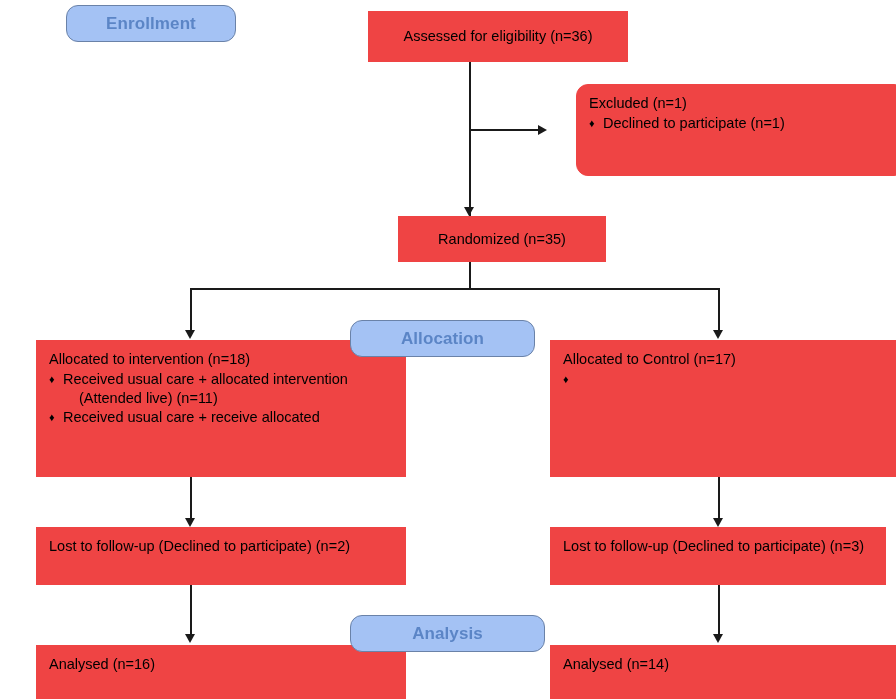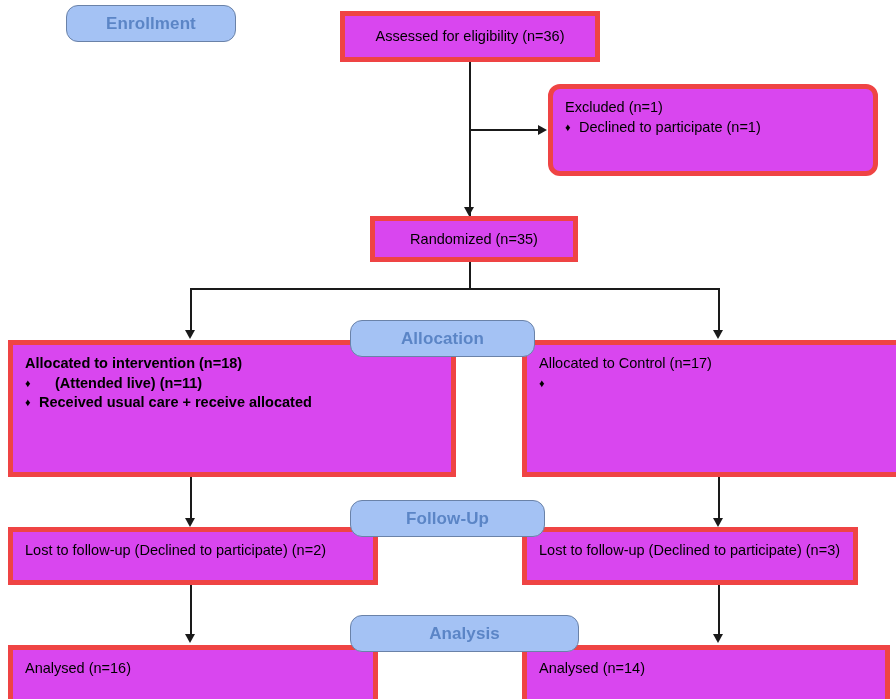--- a/index.html
+++ b/index.html
@@ -16,27 +16,28 @@
     width: 896px;
     height: 699px;
     background: #ffffff;
     overflow: hidden;
   }
 
   
   .node {
     position: absolute;
     box-sizing: border-box;
-    background: #d946ef;
-    border: 5px solid #ef4444;
+    background: #ef4444;
+    border: 1px solid #ef4444;
     font-size: 14.5px;
     line-height: 19px;
     color: #000000;
     padding: 9px 12px 6px 12px;
     z-index: 3;
+    margin-left: 28px;
   }
   .node.center {
     display: flex;
     align-items: center;
     justify-content: center;
     padding: 0;
     text-align: center;
   }
   .node .title {
     display: block;
@@ -145,25 +146,26 @@
   <div class="hline" style="left:190px; top:288px; width:529px;"></div>
   <div class="vline" style="left:190px; top:288px; height:43px;"></div>
   <div class="vline" style="left:718px; top:288px; height:43px;"></div>
   <div class="arrow-down" style="left:185px; top:330px;"></div>
   <div class="arrow-down" style="left:713px; top:330px;"></div>
 
   <div class="pill" style="left:350px; top:320px; width:185px; height:37px;">
     <span>Allocation</span>
   </div>
 
-  <div class="node" style="left:8px; top:340px; width:448px; height:137px;font-weight:bold;">
+  <div class="node" style="left:8px; top:340px; width:370px; height:137px;">
     <span class="title">Allocated to intervention (n=18)</span>
     <ul>
       <li>
         <span class="bullet">♦</span>
+        <span>Received usual care + allocated intervention</span>
         <span class="cont">(Attended live) (n=11)</span>
       </li>
       <li>
         <span class="bullet">♦</span>
         <span>Received usual care + receive allocated</span>
       </li>
     </ul>
   </div>
 
   <div class="node" style="left:522px; top:340px; width:396px; height:137px;">
@@ -173,38 +175,35 @@
         <span class="bullet">♦</span>
       </li>
     </ul>
   </div>
 
   <div class="vline" style="left:190px; top:477px; height:42px;"></div>
   <div class="arrow-down" style="left:185px; top:518px;"></div>
   <div class="vline" style="left:718px; top:477px; height:42px;"></div>
   <div class="arrow-down" style="left:713px; top:518px;"></div>
 
-  <div class="pill" style="left:350px; top:500px; width:195px; height:37px;">
-    <span>Follow-Up</span>
-  </div>
 
   <div class="node" style="left:8px; top:527px; width:370px; height:58px;">
     <span class="title">Lost to follow-up (Declined to participate) (n=2)</span>
   </div>
 
   <div class="node" style="left:522px; top:527px; width:336px; height:58px;">
     <span class="title">Lost to follow-up (Declined to participate) (n=3)</span>
   </div>
 
   <div class="vline" style="left:190px; top:585px; height:50px;"></div>
   <div class="arrow-down" style="left:185px; top:634px;"></div>
   <div class="vline" style="left:718px; top:585px; height:50px;"></div>
   <div class="arrow-down" style="left:713px; top:634px;"></div>
 
-  <div class="pill" style="left:350px; top:615px; width:229px; height:37px;text-align:center;">
+  <div class="pill" style="left:350px; top:615px; width:195px; height:37px;text-align:center;">
     <span>Analysis</span>
   </div>
 
   <div class="node" style="left:8px; top:645px; width:370px; height:60px;">
     <span class="title">Analysed (n=16)</span>
   </div>
 
   <div class="node" style="left:522px; top:645px; width:368px; height:60px;">
     <span class="title">Analysed (n=14)</span>
   </div>

